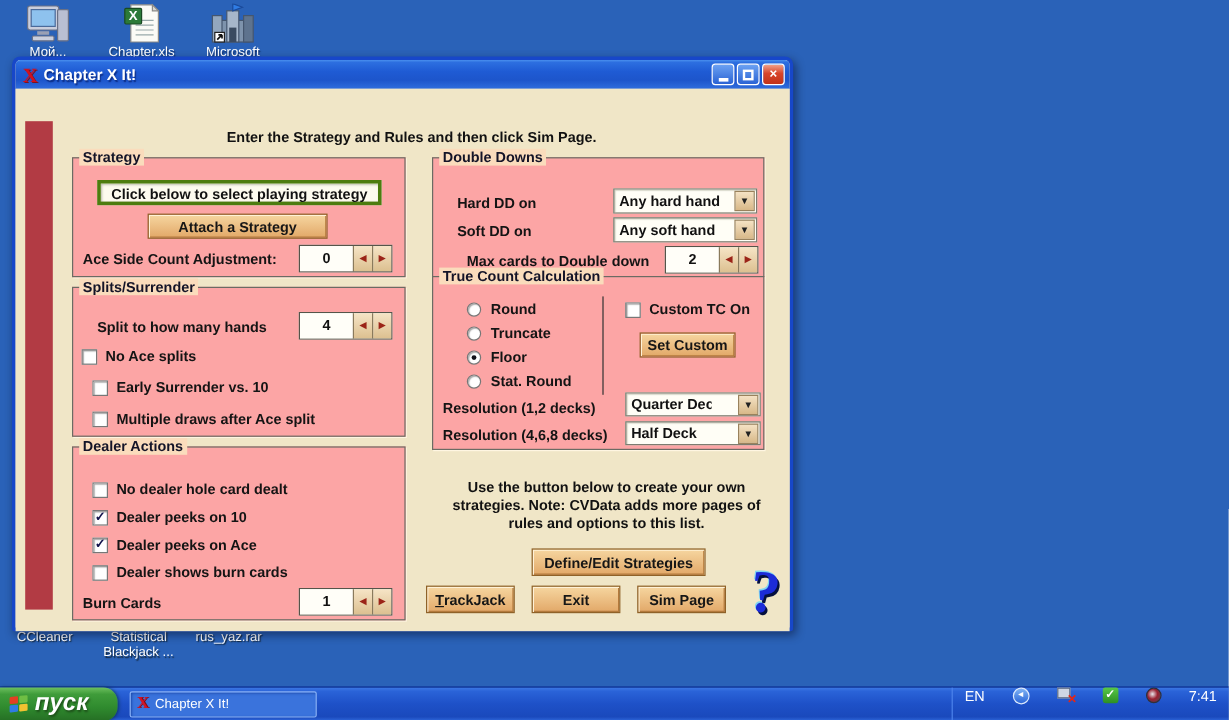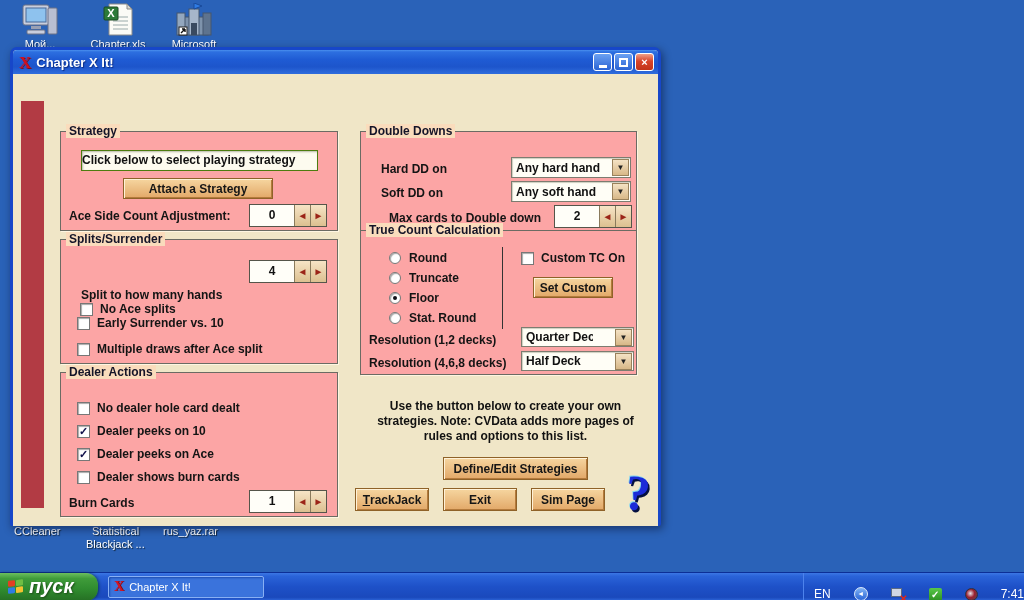--- a/index.html
+++ b/index.html
@@ -39,22 +39,22 @@
                  font-weight:bold; font-size:12px; color:#111; }
 
   
   .grp { position:absolute; background:#fca5a5; border:1px solid #6b6b63;
          box-shadow:1px 1px 0 #fff6e2; }
   .grp-cap { position:absolute; top:-8px; left:5px; background:#fadcbc; padding:0 3px;
              font-weight:bold; font-size:12px; color:#141428; white-space:nowrap; }
   .lbl-b { position:absolute; font-weight:bold; font-size:12px; color:#141414; white-space:nowrap; }
 
   
-  .field { position:absolute; background:#fdfbef; border:1px solid #4d7c0f;
-           box-shadow:inset 1px 1px 2px #b9b9a8; 
+  .field { position:absolute; background:#fdfbef; border:3px solid #4d7c0f;
+           box-shadow:inset 1px 1px 2px #b9b9a8; text-align:center;
            font-weight:bold; font-size:12px; color:#111; }
   .combo { position:absolute; height:21px; background:#fffef6; border:1px solid #7c7c70;
            box-shadow:inset 1px 1px 1px #cfcfc0; display:flex; align-items:center; }
   .combo-val { flex:1; font-weight:bold; font-size:12px; color:#111; padding-left:4px; white-space:nowrap; overflow:hidden; }
   .combo-btn { width:17px; height:17px; margin:1px; background:linear-gradient(#f4e2c4,#d8b888);
                border:1px solid #9a825c; display:flex; align-items:center; justify-content:center;
                font-size:8px; color:#222; }
 
   
   .spinner { position:absolute; height:23px; display:flex; border:1px solid #55554a; background:#fff; }
@@ -103,21 +103,21 @@
   .winflag { width:16px; height:14px; display:grid; grid-template-columns:7px 7px; grid-template-rows:6px 6px;
              gap:1px; transform:skewY(-6deg); }
   .winflag span { border-radius:1px; }
   .wf-r { background:#e33f23; } .wf-g { background:#6fbe44; } .wf-b { background:#2f7ce4; } .wf-y { background:#f3c231; }
   #taskitem { margin-left:10px; width:156px; height:22px; background:#3a73dc; border:1px solid #88b0f4;
               border-radius:2px; display:flex; align-items:center; gap:5px; padding-left:5px;
               box-shadow:inset 1px 1px 2px #1e4cae; }
   #taskitem .t-ico { color:#d21424; font-family:"Liberation Serif",serif; font-weight:bold; font-size:14px;
               text-shadow:1px 0 0 #7a0a14; }
   #taskitem .t-lbl { color:#fff; font-size:11px; }
-  #tray { margin-left:auto; height:28px; display:flex; align-items:flex-end; gap:23px; 
+  #tray { margin-left:auto; height:28px; display:flex; align-items:flex-start; gap:23px; padding-right:10px;
           border-left:1px solid #4d83ec; padding-left:10px; }
   #tray .en { color:#fff; font-size:12px; }
   .tray-chevron { width:14px; height:14px; border-radius:50%; background:linear-gradient(#7fb2f4,#2b66d8);
                   color:#fff; font-size:7px; display:flex; align-items:center; justify-content:center;
                   border:1px solid #dce9fc; }
   .tray-net { position:relative; width:15px; height:13px; }
   .tray-net .scr { position:absolute; left:0; top:0; width:11px; height:9px; background:#cfd6e4; border:1px solid #5a6a84; }
   .tray-net .x { position:absolute; right:-2px; bottom:-3px; color:#e42616; font-size:10px; font-weight:bold; }
   .tray-green { width:13px; height:13px; background:linear-gradient(#58c848,#2d8f22); border-radius:2px;
                 color:#fff; font-size:10px; font-weight:bold; display:flex; align-items:center; justify-content:center; }
@@ -193,50 +193,51 @@
             <span class="max-box"></span>
           </span>
         <span class="tb-btn close">
             <span>×</span>
           </span>
       </span>
     </div>
 
     <div id="content">
       <div id="redstripe"></div>
+      <div id="instruction">Enter the Strategy and Rules and then click Sim Page.</div>
 
       <div class="grp" style="left:47px; top:57px; width:278px; height:100px;">
         <span class="grp-cap">Strategy</span>
         <div class="field" style="left:20px; top:18px; width:237px; height:21px; line-height:19px;">Click below to select playing strategy</div>
         <div class="tanbtn" style="left:62px; top:46px; width:150px; height:21px;">Attach a Strategy</div>
         <span class="lbl-b" style="left:8px; top:77px;">Ace Side Count Adjustment:</span>
         <div class="spinner" style="left:188px; top:72px;">
           <span class="spin-val">0</span>
           <span class="spin-btn">
               <span>◄</span>
             </span>
           <span class="spin-btn">
               <span>►</span>
             </span>
         </div>
       </div>
 
       <div class="grp" style="left:47px; top:165px; width:278px; height:125px;">
         <span class="grp-cap">Splits/Surrender</span>
-        <span class="lbl-b" style="left:20px; top:26px;margin-top:22px;">Split to how many hands</span>
+        <span class="lbl-b" style="left:20px; top:26px;">Split to how many hands</span>
         <div class="spinner" style="left:188px; top:20px;">
           <span class="spin-val">4</span>
           <span class="spin-btn">
               <span>◄</span>
             </span>
           <span class="spin-btn">
               <span>►</span>
             </span>
         </div>
-        <div class="check-row" style="left:19px; top:50px;margin-top:12px;">
+        <div class="check-row" style="left:7px; top:50px;">
           <span class="cb"></span>
           <span class="cb-label">No Ace splits</span>
         </div>
         <div class="check-row" style="left:16px; top:76px;">
           <span class="cb"></span>
           <span class="cb-label">Early Surrender vs. 10</span>
         </div>
         <div class="check-row" style="left:16px; top:102px;">
           <span class="cb"></span>
           <span class="cb-label">Multiple draws after Ace split</span>

